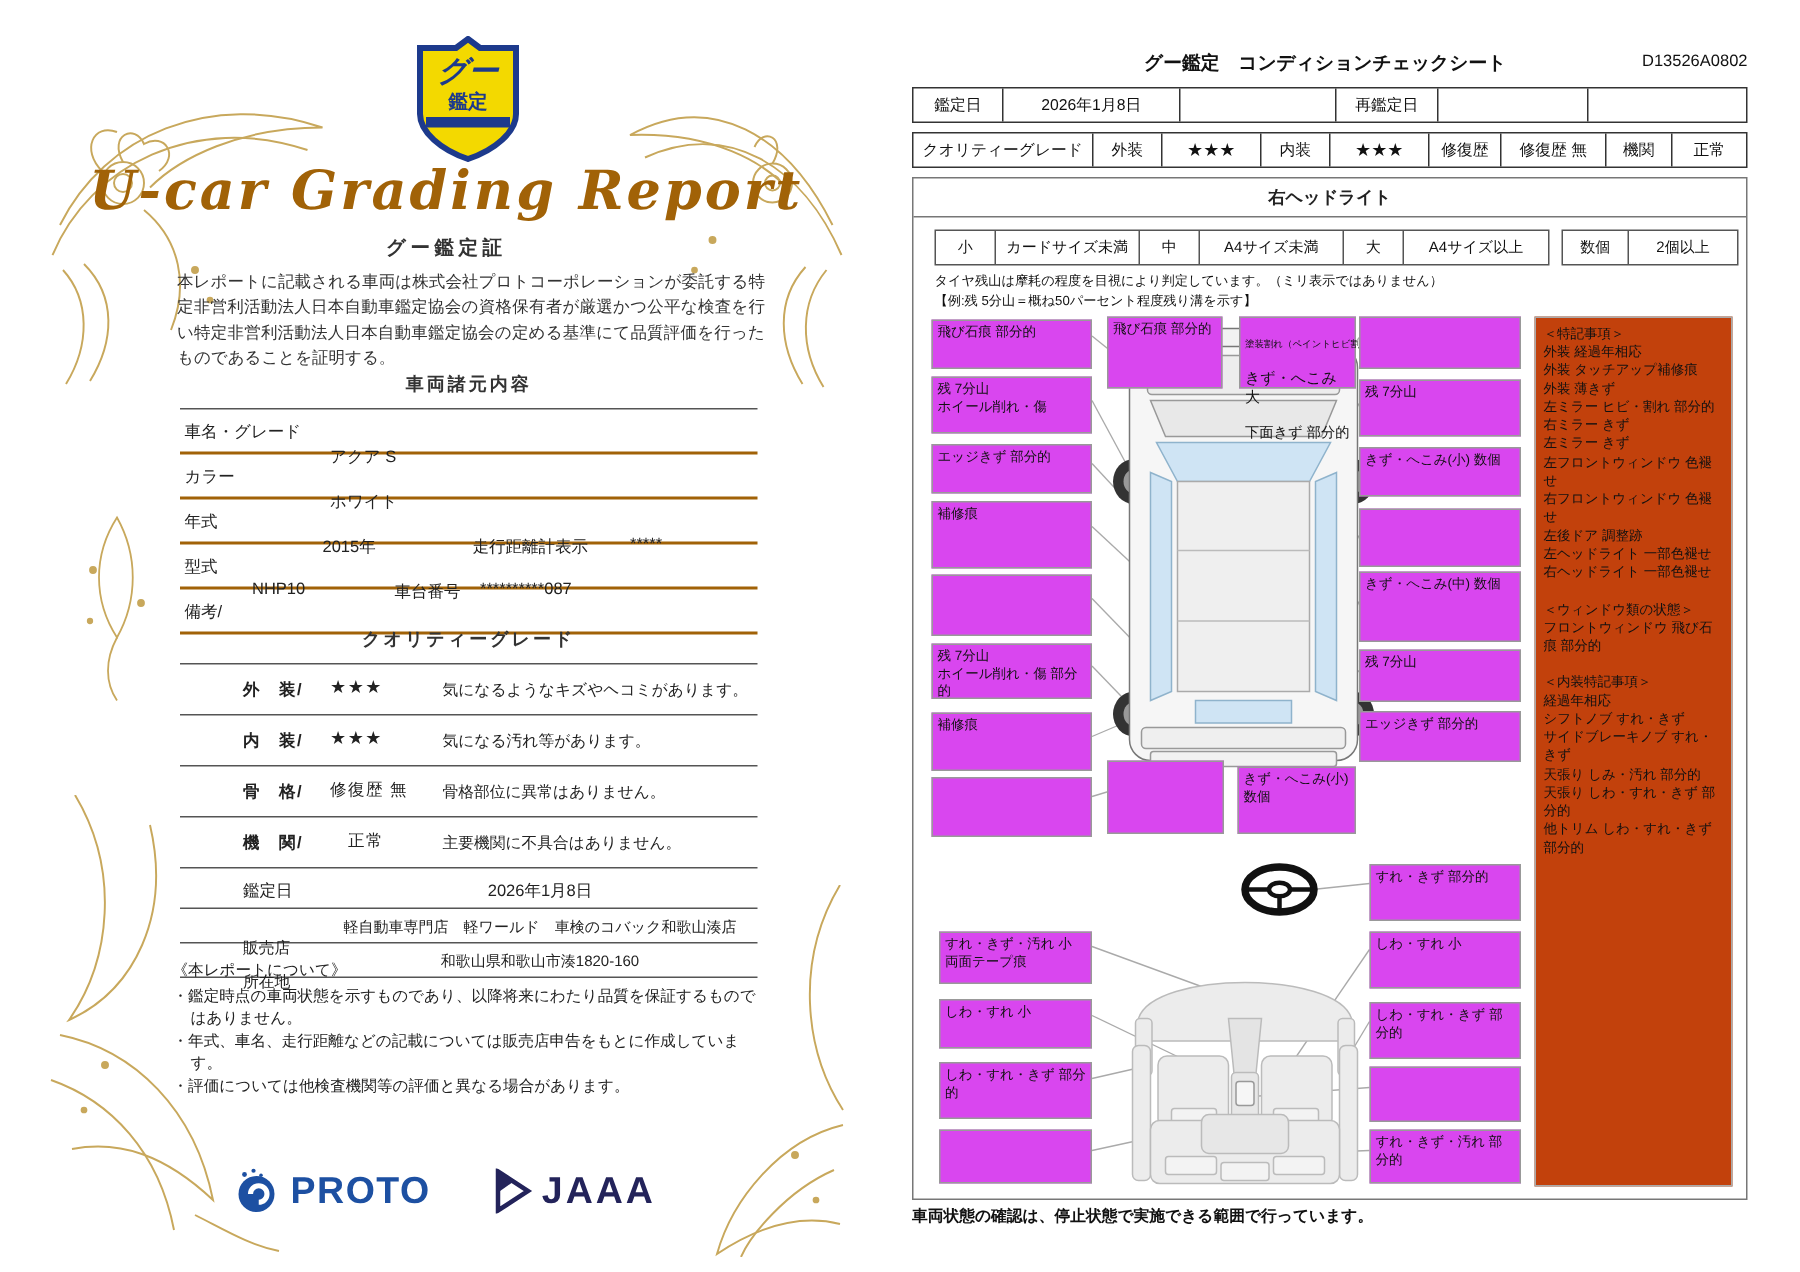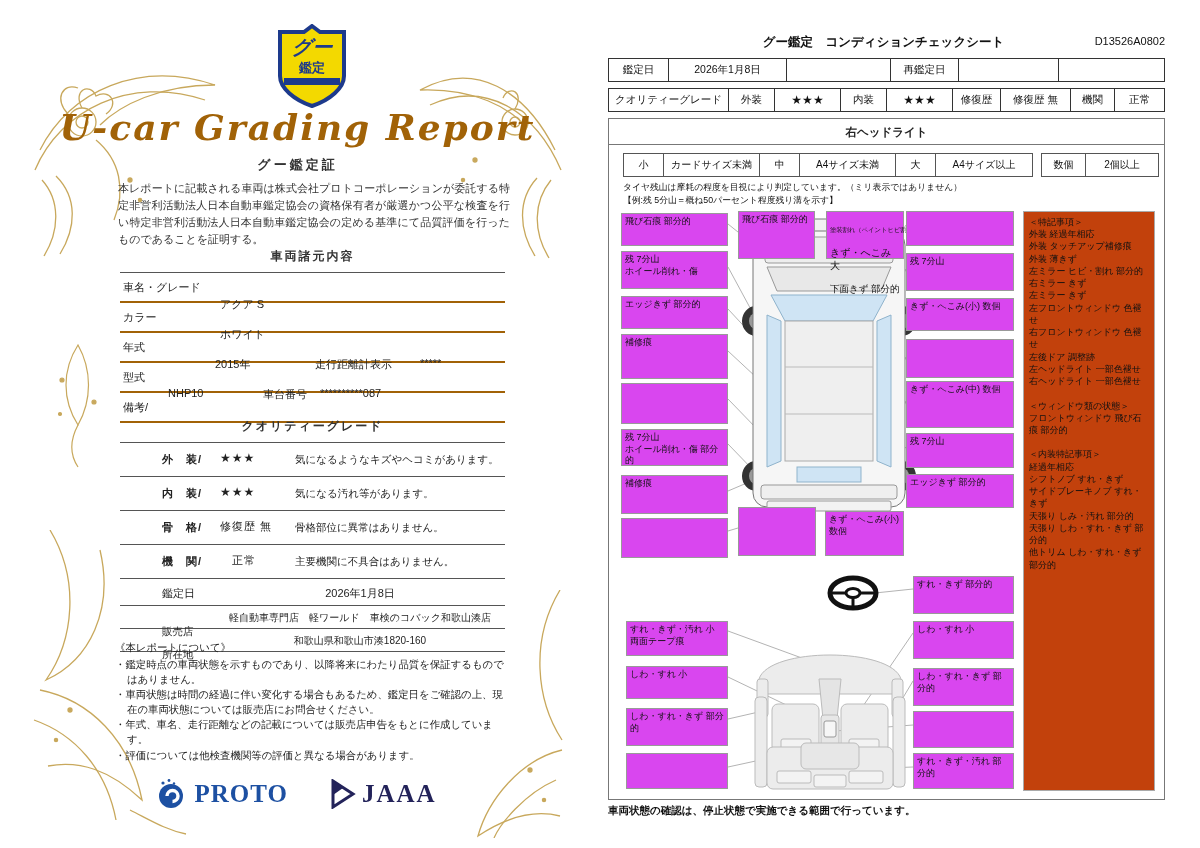--- a/index.html
+++ b/index.html
@@ -27,21 +27,21 @@
   .grow .gv{position:absolute;left:100px;top:8px;font-size:12px;letter-spacing:1px;}
   .grow .gd{position:absolute;left:175px;top:10px;font-size:10.5px;}
   .mrow{position:relative;border-bottom:1px solid #555;height:22px;font-size:10.5px;}
   .mrow .ml{position:absolute;left:42px;top:19px;}
   .mrow .mv{position:absolute;left:100px;width:280px;top:5px;text-align:center;}
   #cert-notes{position:absolute;left:85px;top:630px;width:390px;font-size:10.4px;
     line-height:1.45;color:#222;}
   #cert-notes .nt{margin-bottom:2px;}
   #cert-notes .note{padding-left:12px;text-indent:-12px;}
   #logos{position:absolute;left:0;top:768px;width:535px;display:flex;justify-content:center;
-    align-items:center;gap:42px;font-family:Liberation Serif, serif;}
+    align-items:center;gap:42px;}
   .proto-text{font-size:25px;font-weight:bold;color:#1d50a2;letter-spacing:1px;}
   .jaaa-text{font-size:25px;font-weight:bold;color:#23235a;letter-spacing:2px;}
 
   
   #sheet{position:absolute;left:600px;top:28px;width:567px;height:800px;font-size:10.5px;}
   #sheet-title{position:absolute;left:0;top:6px;width:567px;text-align:center;
     font-weight:bold;font-size:12.5px;color:#111;}
   #sheet-id{position:absolute;right:2px;top:7px;font-size:11px;color:#111;}
   .hrow{position:absolute;left:8px;width:557px;display:flex;border:1px solid #333;
     box-sizing:border-box;background:#fff;}
@@ -190,21 +190,20 @@
     </div>
     <div class="mrow">
       <span class="ml">所在地</span>
       <span class="mv" style="font-size:10px">和歌山県和歌山市湊1820-160</span>
     </div>
   </div>
 
   <div id="cert-notes">
     <div class="nt">《本レポートについて》</div>
     <div class="note">・鑑定時点の車両状態を示すものであり、以降将来にわたり品質を保証するものではありません。</div>
-    <div class="note">・車両状態は時間の経過に伴い変化する場合もあるため、鑑定日をご確認の上、現在の車両状態については販売店にお問合せください。</div>
     <div class="note">・年式、車名、走行距離などの記載については販売店申告をもとに作成しています。</div>
     <div class="note">・評価については他検査機関等の評価と異なる場合があります。</div>
   </div>
 
   <div id="logos">
     <span style="display:flex;align-items:center;gap:6px">
       <svg width="30" height="32" viewBox="0 0 30 32">
         <circle cx="5" cy="5" r="1.6" fill="#1d50a2"></circle>
           <circle cx="11" cy="2.5" r="1.4" fill="#1d50a2"></circle>
         <circle cx="16" cy="5.5" r="1.2" fill="#1d50a2"></circle>

